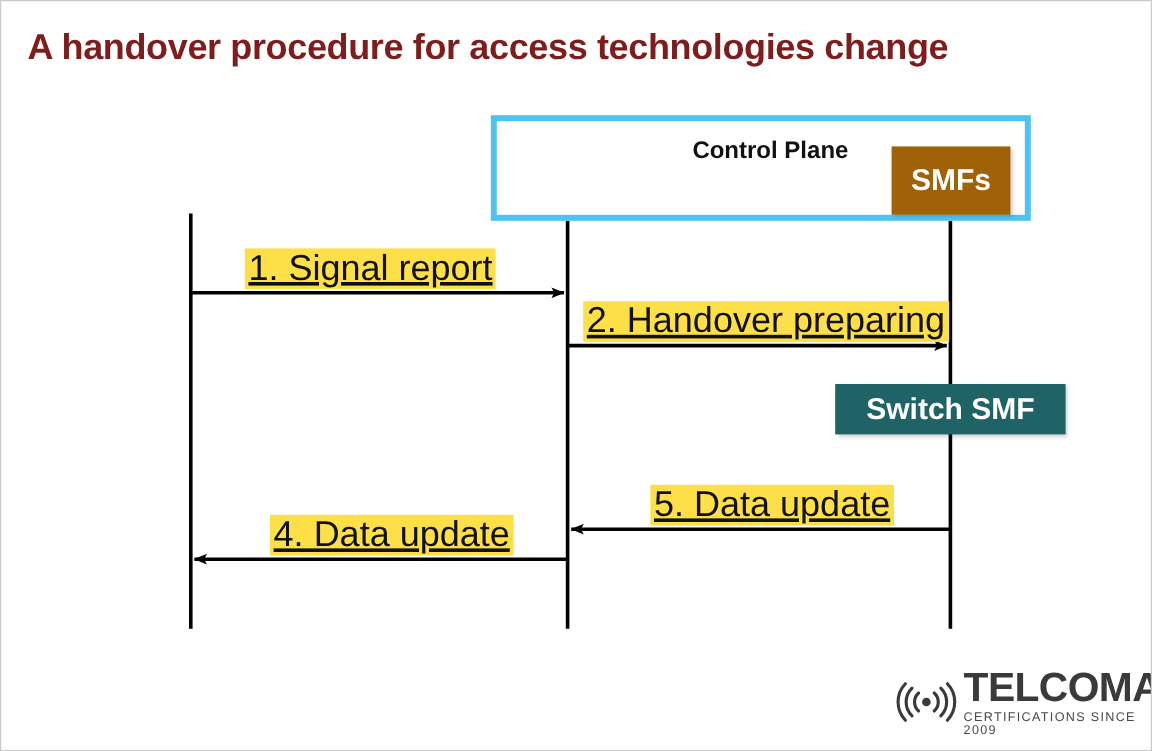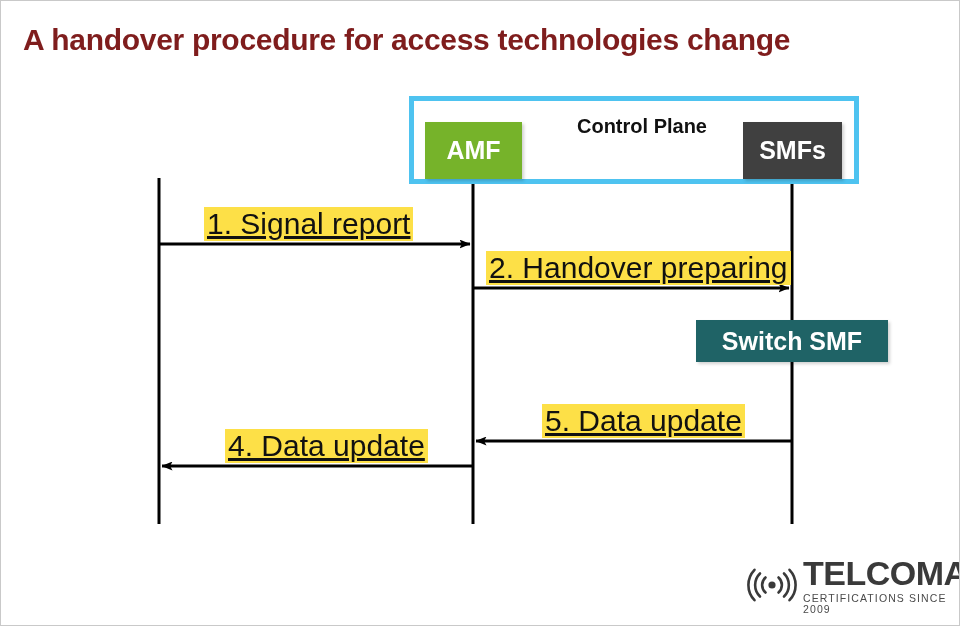--- a/index.html
+++ b/index.html
@@ -69,21 +69,21 @@
     left: 424px; top: 121px;
     width: 97px;  height: 57px;
     font-size: 25px;
     background: #76b32a;
     z-index: 3;
   }
   #box-smfs {
     left: 742px; top: 121px;
     width: 99px;  height: 57px;
     font-size: 25px;
-    background: #404040;
+    background: #a16207;
     z-index: 3;
   }
 
   
   #control-plane {
     position: absolute;
     left: 408px; top: 95px;
     width: 450px; height: 88px;
     border: 5px solid #4ec3f0;
     background: #ffffff;
@@ -175,23 +175,20 @@
 
     <line x1="791" y1="440" x2="475" y2="440" stroke="#000000" stroke-width="3" marker-end="url(#ah-left)"></line>
 
     <line x1="472" y1="465" x2="161" y2="465" stroke="#000000" stroke-width="3" marker-end="url(#ah-left)"></line>
   </svg>
 
   <div id="control-plane"></div>
   <div id="control-plane-label">Control Plane</div>
 
 
-  <div id="box-amf" class="actor-box">
-    <span>AMF</span>
-  </div>
 
   <div id="box-smfs" class="actor-box">
     <span>SMFs</span>
   </div>
 
   <div id="box-switch-smf" class="actor-box">
     <span>Switch SMF</span>
   </div>
 
   <div id="msg-1" class="msg-label">1. Signal report</div>

